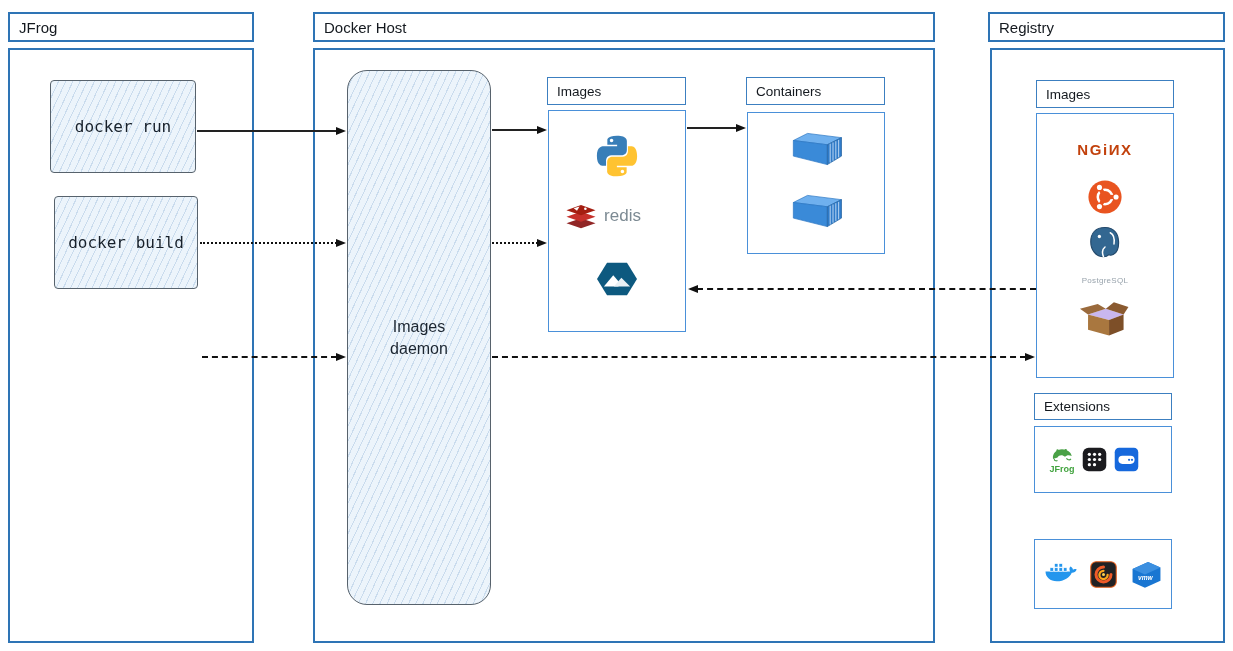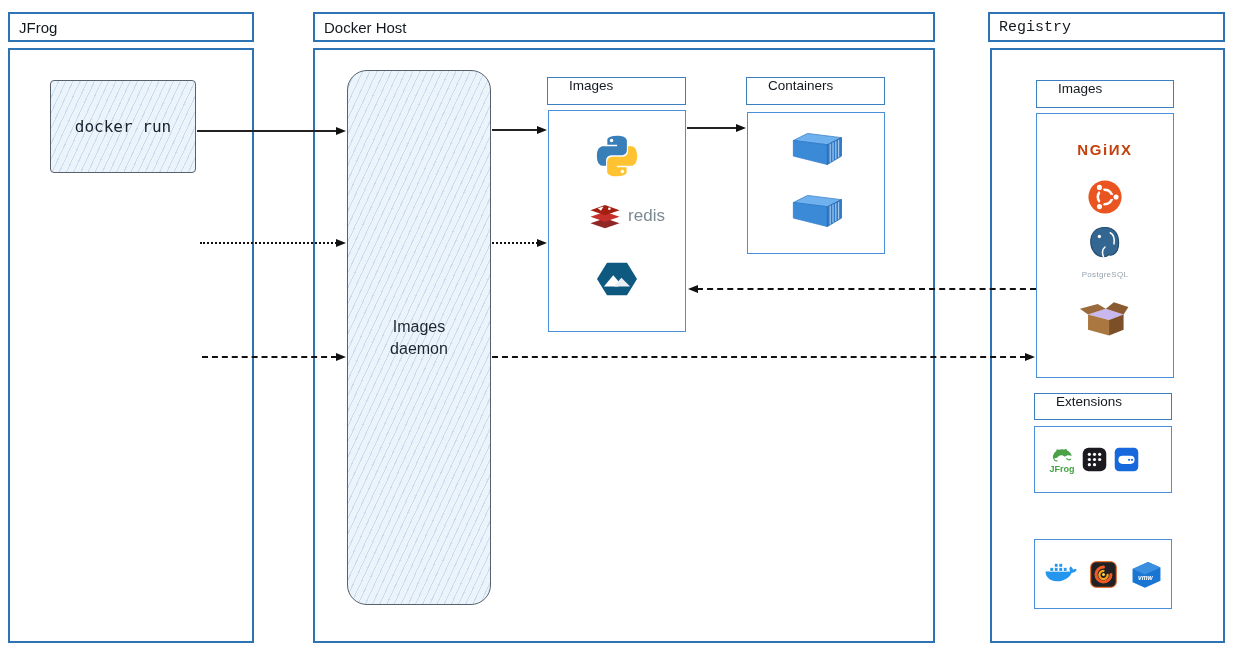--- a/index.html
+++ b/index.html
@@ -14,56 +14,59 @@
   
   .sketch{position:absolute;box-sizing:border-box;border:1.6px solid #57626c;border-radius:4px;
           background-color:#ecf4fb;
           background-image:repeating-linear-gradient(115deg,rgba(122,163,206,.30) 0px,rgba(122,163,206,.30) 1px,transparent 1px,transparent 6.5px);
           display:flex;align-items:center;justify-content:center;}
   .cmd-label{font-family:"DejaVu Sans Mono","Liberation Mono",monospace;font-size:16px;color:#17202a;}
   .daemon-label{font-size:16px;line-height:1.35;text-align:center;width:80px;color:#1b2530;}
 
   
   .labelbox{position:absolute;box-sizing:border-box;border:1.5px solid #3c7fc0;background:#fff;
-            display:flex;padding-left:21px;font-size:13.5px;}
+            display:flex;align-items:center;padding-left:9px;font-size:13.5px;}
   .contentbox{position:absolute;box-sizing:border-box;border:1.5px solid #4a90d9;background:#fff;}
 
   
   .arrow{position:absolute;height:0;}
   .arrow.solid{border-top:2px solid #222;}
   .arrow.dotted{border-top:2.6px dotted #111;}
   .arrow.dashed{border-top:2.6px dashed #111;}
   .head-r::after{content:"";position:absolute;right:-9px;top:-5px;width:0;height:0;
                  border-left:10px solid #111;border-top:4.5px solid transparent;border-bottom:4.5px solid transparent;}
   .head-l::before{content:"";position:absolute;left:-9px;top:-5px;width:0;height:0;
                  border-right:10px solid #111;border-top:4.5px solid transparent;border-bottom:4.5px solid transparent;}
 
   
   .stack-item{position:absolute;display:flex;flex-direction:column;align-items:center;justify-content:center;}
   .row-item{position:absolute;display:flex;align-items:center;justify-content:center;gap:13px;}
   .redis-row{flex-direction:row;gap:7px;}
   .redis-text{font-size:17px;color:#7c8a93;}
   .nginx-wordmark{font-weight:bold;font-size:15px;letter-spacing:1.6px;color:#c2410c;}
-  .pg-caption{font-size:8px;color:#98a3ac;margin-top:11px;letter-spacing:.3px;}
+  .pg-caption{font-size:8px;color:#98a3ac;margin-top:17px;letter-spacing:.3px;}
   .jfrog-text{font-size:9px;font-weight:bold;color:#41a33e;margin-top:1px;}
   svg text{font-family:"Liberation Sans",sans-serif;}
 </style>
 </head>
 <body>
 
 <div class="canvas">
 
   <div class="titlebox" style="left:8px;top:12px;width:246px;height:30px;">
     <span>JFrog</span>
   </div>
   <div class="panel" style="left:8px;top:48px;width:246px;height:595px;"></div>
 
   <div class="sketch" style="left:50px;top:80px;width:146px;height:93px;">
     <span class="cmd-label">docker run</span>
   </div>
+  <div class="sketch" style="left:54px;top:196px;width:144px;height:93px;">
+    <span class="cmd-label">docker build</span>
+  </div>
 
   <div class="titlebox" style="left:313px;top:12px;width:622px;height:30px;">
     <span>Docker Host</span>
   </div>
   <div class="panel" style="left:313px;top:48px;width:622px;height:595px;"></div>
 
   <div class="sketch" style="left:347px;top:70px;width:144px;height:535px;border-radius:20px;">
     <span class="daemon-label">Images daemon</span>
   </div>
 
@@ -72,21 +75,21 @@
   </div>
   <div class="contentbox" style="left:548px;top:110px;width:138px;height:222px;"></div>
 
   <div class="stack-item" style="left:548px;top:133px;width:138px;">
     <svg width="46" height="46" viewBox="0 0 110 110">
       <path fill="#387eb8" d="M54.9 6.5c-24.6 0-23 10.7-23 10.7l.03 11.1h23.4v3.3H22.6S6.9 29.8 6.9 54.6c0 24.8 13.7 23.9 13.7 23.9h8.2V66.9s-.44-13.7 13.5-13.7h23.2s13.1.2 13.1-12.6V19.4S80.6 6.5 54.9 6.5zM42 13.9c2.3 0 4.2 1.9 4.2 4.2s-1.9 4.2-4.2 4.2-4.2-1.9-4.2-4.2 1.9-4.2 4.2-4.2z"></path>
       <path fill="#ffc331" d="M55.1 103.5c24.6 0 23-10.7 23-10.7l-.03-11.1H54.7v-3.3h32.7s15.7 1.8 15.7-23c0-24.8-13.7-23.9-13.7-23.9h-8.2v11.6s.44 13.7-13.5 13.7H44.5s-13.1-.2-13.1 12.6v21.2s-1.9 12.9 23.7 12.9zM68 96.1c-2.3 0-4.2-1.9-4.2-4.2s1.9-4.2 4.2-4.2 4.2 1.9 4.2 4.2-1.9 4.2-4.2 4.2z"></path>
     </svg>
   </div>
 
-  <div class="row-item redis-row" style="left:572px;top:200px;width:110px;height:32px;">
+  <div class="row-item redis-row" style="left:548px;top:200px;width:110px;height:32px;">
     <svg width="32" height="28" viewBox="0 0 44 38">
       <path fill="#912626" d="M22 22l20 7-20 7-20-7z"></path>
       <path fill="#c6302b" d="M22 13l20 7-20 7-20-7z"></path>
       <path fill="#a41e11" d="M22 4l20 7-20 7-20-7z"></path>
       <circle cx="28" cy="9" r="1.8" fill="#fff"></circle>
       <path fill="#fff" d="M12 8.5l8-2.4-3.5 5.6z"></path>
     </svg>
     <span class="redis-text">redis</span>
   </div>
 
@@ -123,21 +126,21 @@
       <polygon points="54,18 74,8 74,34 54,46" fill="#2f7bc9" stroke="#24629f" stroke-width="1"></polygon>
       <g stroke="#bcd8f4" stroke-width="1.4">
         <line x1="58" y1="16.5" x2="58" y2="43"></line>
           <line x1="62" y1="14.8" x2="62" y2="40.5"></line>
         <line x1="66" y1="13" x2="66" y2="38"></line>
           <line x1="70" y1="11.2" x2="70" y2="35.6"></line>
       </g>
     </svg>
   </div>
 
-  <div class="titlebox" style="left:988px;top:12px;width:237px;height:30px;font-family:Liberation Mono, monospace;">
+  <div class="titlebox" style="left:988px;top:12px;width:237px;height:30px;">
     <span>Registry</span>
   </div>
   <div class="panel" style="left:990px;top:48px;width:235px;height:595px;"></div>
 
   <div class="labelbox" style="left:1036px;top:80px;width:138px;height:28px;">
     <span>Images</span>
   </div>
   <div class="contentbox" style="left:1036px;top:113px;width:138px;height:265px;"></div>
 
   <div class="stack-item" style="left:1036px;top:141px;width:138px;">

